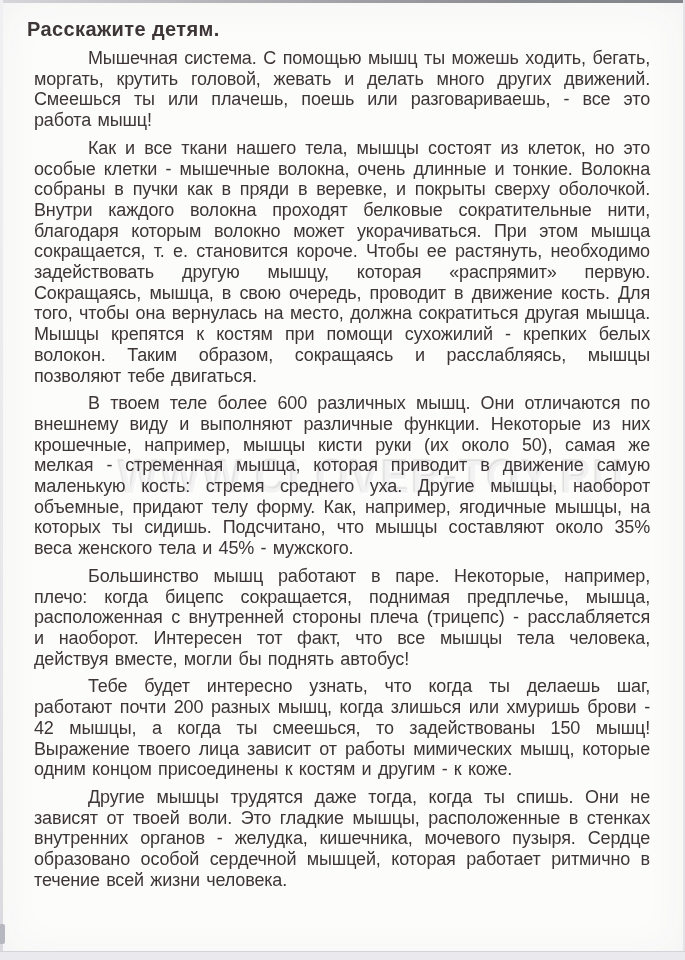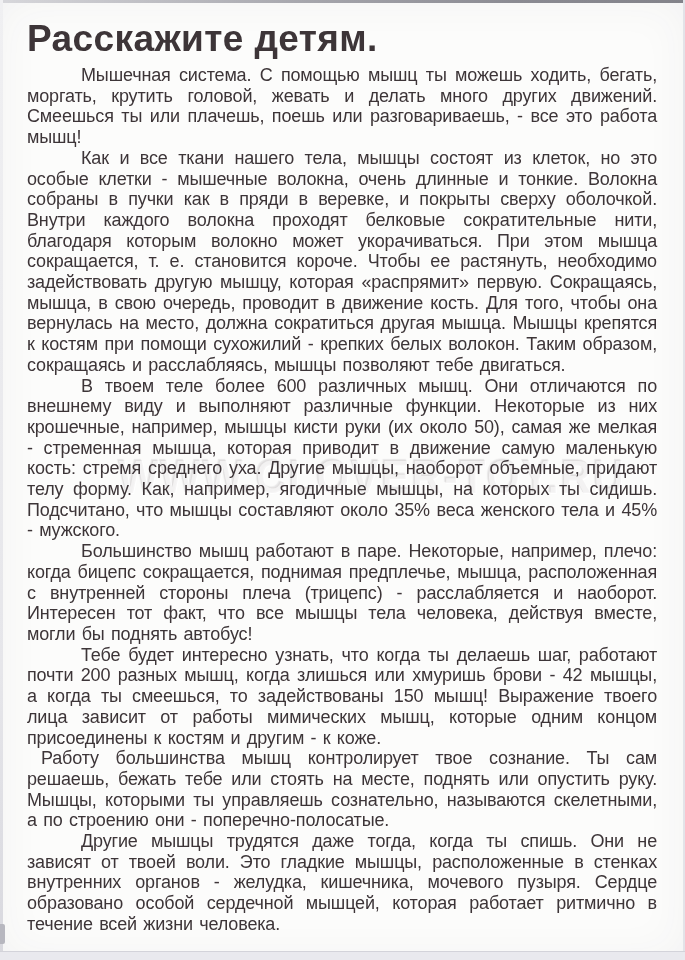--- a/index.html
+++ b/index.html
@@ -38,28 +38,28 @@
   .edge-mark {
     position: absolute; left: 0; top: 924px; width: 5px; height: 20px;
     background: #b7b7bf; border-radius: 0 2px 2px 0;
   }
   .content {
     position: relative;
     padding: 18px 28px 0 27px;
     color: #3d3538;
   }
   .title {
-    font-size: 37px;
+    font-size: 20px;
     font-weight: bold;
     letter-spacing: 0.4px;
     margin: 0 0 5px 0;
     color: #3d3538;
   }
   .body-text p {
-    margin: 0;
+    margin: 7px;
     font-size: 18px;
     line-height: 20.7px;
     text-align: justify;
     text-align-last: left;
     text-indent: 54px;
     word-spacing: 1.5px;
     letter-spacing: -0.15px;
   }
   .body-text p.indent-small {
     text-indent: 14px;
@@ -92,17 +92,16 @@
   <div class="watermark">WWW.CLOVER-TOY.RU</div>
 
   <div class="content">
     <h1 class="title">Расскажите детям.</h1>
     <div class="body-text">
       <p>Мышечная система. С помощью мышц ты можешь ходить, бегать, моргать, крутить головой, жевать и делать много других движений. Смеешься ты или плачешь, поешь или разговариваешь, - все это работа мышц!</p>
       <p>Как и все ткани нашего тела, мышцы состоят из клеток, но это особые клетки - мышечные волокна, очень длинные и тонкие. Волокна собраны в пучки как в пряди в веревке, и покрыты сверху оболочкой. Внутри каждого волокна проходят белковые сократительные нити, благодаря которым волокно может укорачиваться. При этом мышца сокращается, т. е. становится короче. Чтобы ее растянуть, необходимо задействовать другую мышцу, которая «распрямит» первую. Сокращаясь, мышца, в свою очередь, проводит в движение кость. Для того, чтобы она вернулась на место, должна сократиться другая мышца. Мышцы крепятся к костям при помощи сухожилий - крепких белых волокон. Таким образом, сокращаясь и расслабляясь, мышцы позволяют тебе двигаться.</p>
       <p>В твоем теле более 600 различных мышц. Они отличаются по внешнему виду и выполняют различные функции. Некоторые из них крошечные, например, мышцы кисти руки (их около 50), самая же мелкая - стременная мышца, которая приводит в движение самую маленькую кость: стремя среднего уха. Другие мышцы, наоборот объемные, придают телу форму. Как, например, ягодичные мышцы, на которых ты сидишь. Подсчитано, что мышцы составляют около 35% веса женского тела и 45% - мужского.</p>
       <p>Большинство мышц работают в паре. Некоторые, например, плечо: когда бицепс сокращается, поднимая предплечье, мышца, расположенная с внутренней стороны плеча (трицепс) - расслабляется и наоборот. Интересен тот факт, что все мышцы тела человека, действуя вместе, могли бы поднять автобус!</p>
       <p>Тебе будет интересно узнать, что когда ты делаешь шаг, работают почти 200 разных мышц, когда злишься или хмуришь брови - 42 мышцы, а когда ты смеешься, то задействованы 150 мышц! Выражение твоего лица зависит от работы мимических мышц, которые одним концом присоединены к костям и другим - к коже.</p>
-      <p class="indent-small">Работу большинства мышц контролирует твое сознание. Ты сам решаешь, бежать тебе или стоять на месте, поднять или опустить руку. Мышцы, которыми ты управляешь сознательно, называются скелетными, а по строению они - поперечно-полосатые.</p>
       <p>Другие мышцы трудятся даже тогда, когда ты спишь. Они не зависят от твоей воли. Это гладкие мышцы, расположенные в стенках внутренних органов - желудка, кишечника, мочевого пузыря. Сердце образовано особой сердечной мышцей, которая работает ритмично в течение всей жизни человека.</p>
     </div>
   </div>
 </div>
 
 </body></html>

